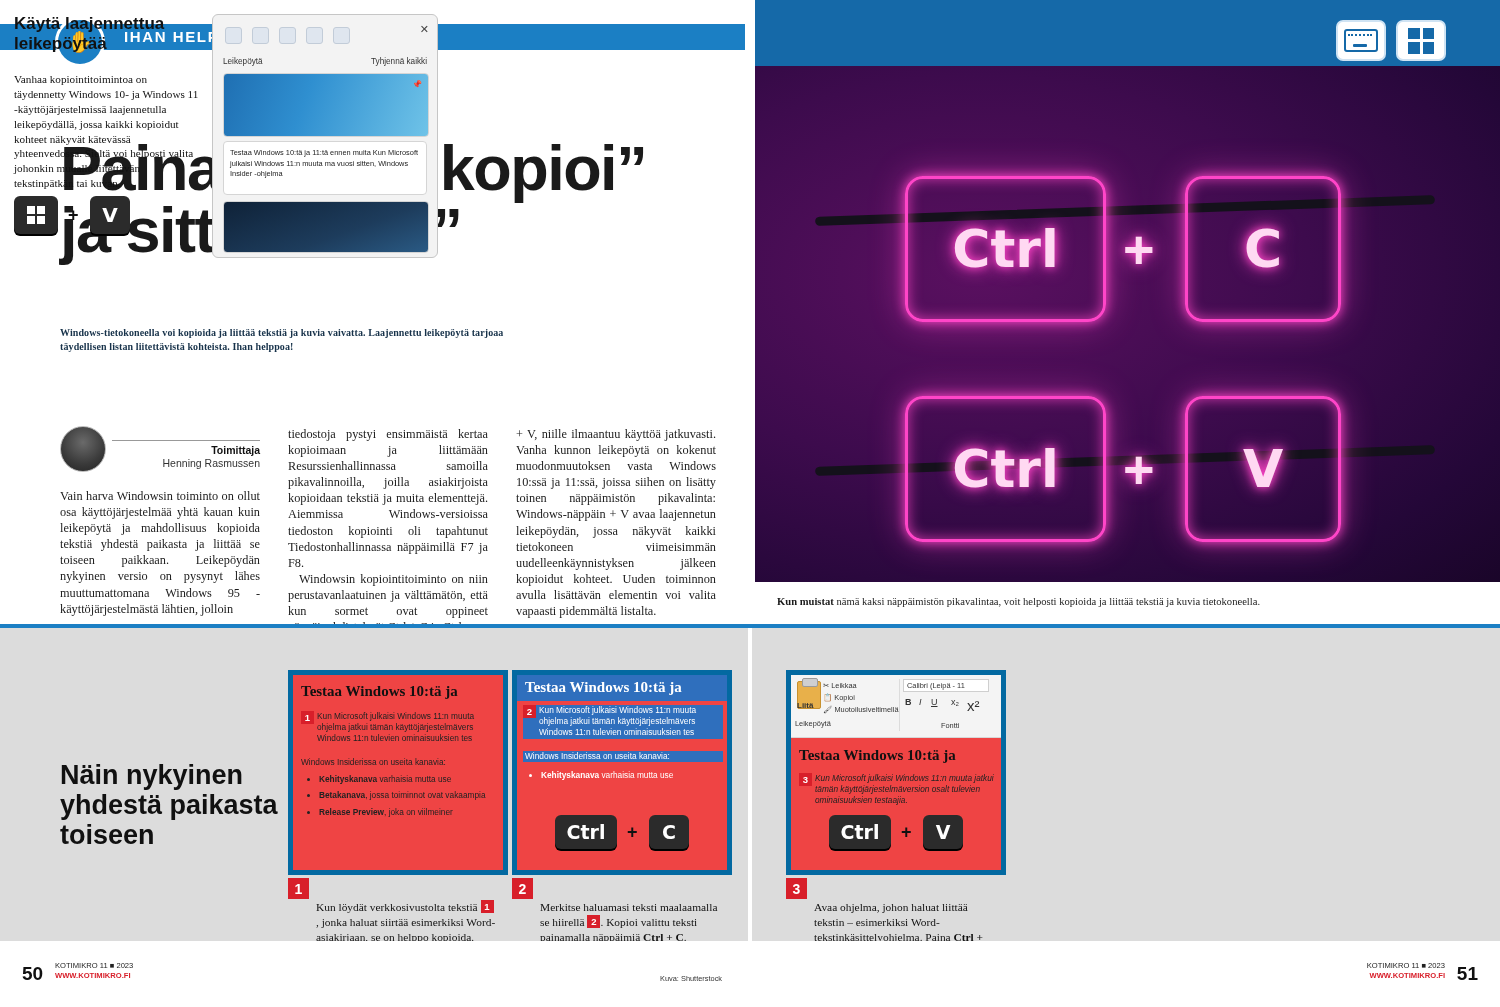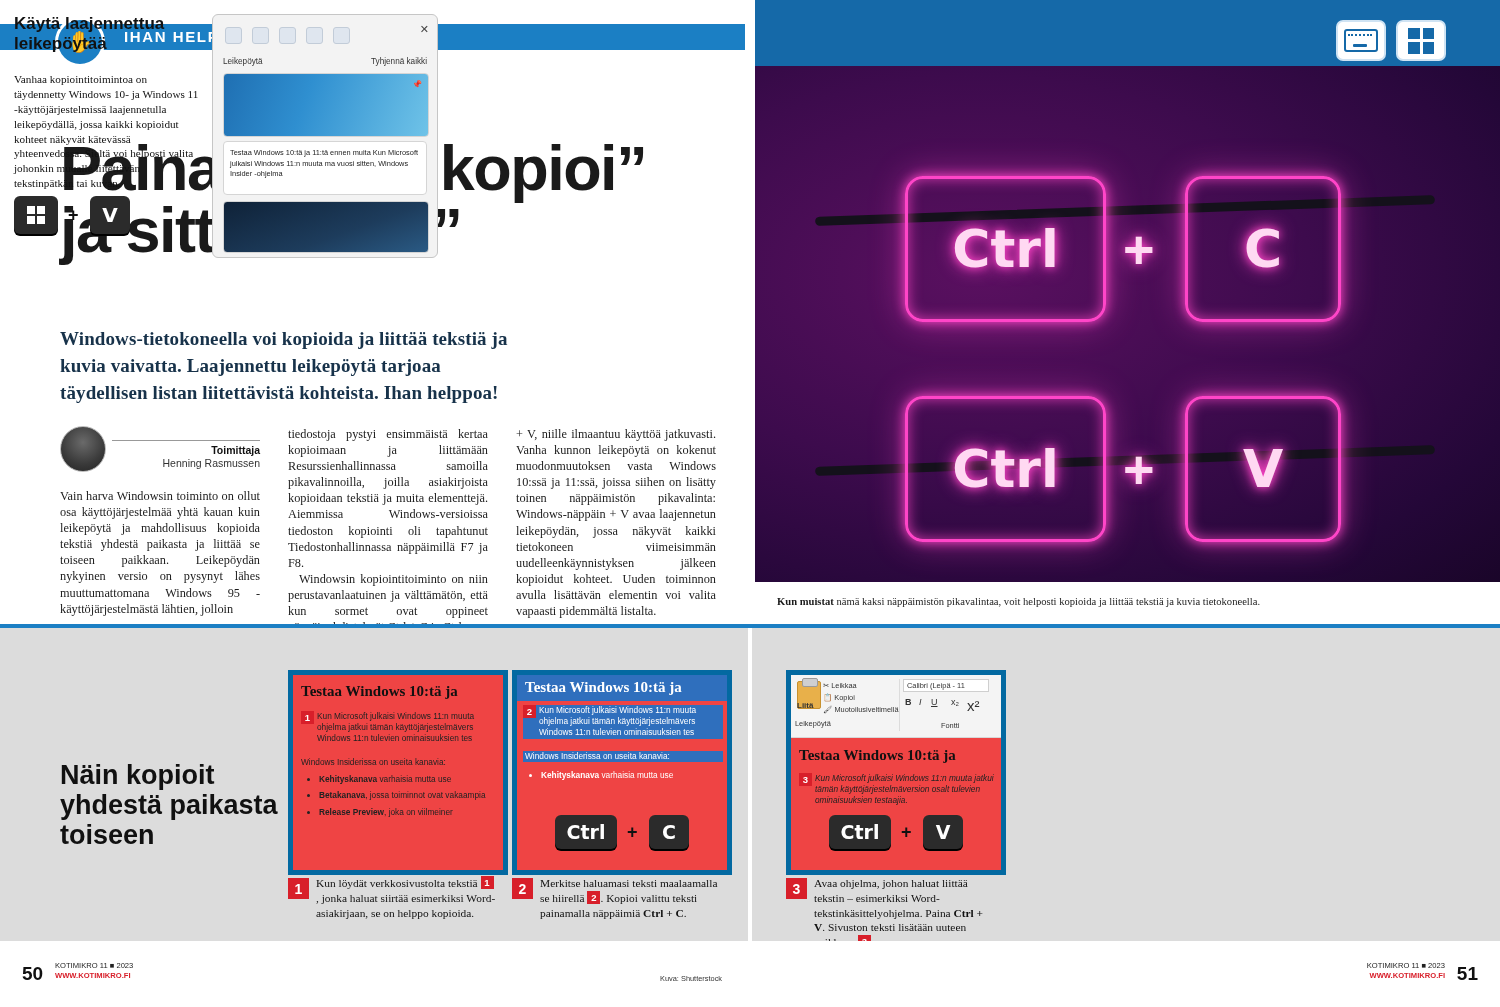--- a/index.html
+++ b/index.html
@@ -38,21 +38,21 @@
   .win-glyph i{background:#1569a8;display:block;}
 
   
   .leftpage{position:absolute;left:0;top:66px;width:750px;height:875px;background:#ffffff;}
   h1.headline{
     position:absolute;left:60px;top:72px;width:640px;margin:0;
     font-size:63px;line-height:0.98;font-weight:bold;color:#1a1a1a;letter-spacing:-1.5px;
   }
   .standfirst{
     position:absolute;left:60px;top:260px;width:470px;
-    font-size:19px;line-height:1.42;font-weight:bold;color:#17324a;
+    font-size:10px;line-height:1.42;font-weight:bold;color:#17324a;
     font-family:"Liberation Serif", serif;letter-spacing:.1px;
   }
   .byline{position:absolute;left:60px;top:360px;width:200px;}
   .byline .photo{
     position:absolute;left:0;top:0;width:44px;height:44px;border-radius:50%;
     background:radial-gradient(circle at 50% 35%, #6a6a6a 0%, #3a3a3a 60%, #222 100%);
     border:1px solid #bbb;
   }
   .byline .rule{position:absolute;left:52px;top:14px;width:148px;border-top:1px solid #999;}
   .byline .role{position:absolute;left:52px;top:18px;width:148px;text-align:right;font-size:10.5px;font-weight:bold;color:#111;}
@@ -109,20 +109,21 @@
     font-size:27px;line-height:1.12;font-weight:bold;color:#111;
   }
   .sectionlead{
     position:absolute;left:60px;top:868px;width:215px;font-size:12.6px;line-height:1.34;
     font-weight:bold;color:#17324a;font-family:"Liberation Serif", serif;
   }
   .shot{position:absolute;background:#ef4444;border:5px solid #0369a1;overflow:hidden;}
   .stepcap{
     position:absolute;font-size:11.4px;line-height:1.3;color:#111;
     font-family:"Liberation Serif", serif;
+    margin-top:24px;
   }
   .numbox{
     position:absolute;width:21px;height:21px;background:#d81f2a;color:#fff;
     font-weight:bold;font-size:14px;display:flex;align-items:center;justify-content:center;
   }
   .numinline{
     display:inline-block;width:13px;height:13px;background:#d81f2a;color:#fff;
     font-size:9.5px;font-weight:bold;text-align:center;line-height:13px;vertical-align:1px;
     font-family:"Liberation Sans",sans-serif;
   }
@@ -247,21 +248,21 @@
     </div>
     <div class="herocap">
       <b>Kun muistat</b><span> nämä kaksi näppäimistön pikavalintaa, voit helposti kopioida ja liittää tekstiä ja kuvia tietokoneella.</span>
     </div>
   </div>
 
   <div class="band"></div>
   <div class="bandline"></div>
   <div class="gutter"></div>
 
-  <h2 class="section">Näin kopioit yhdestä paikasta toiseen</h2>
+  <h2 class="section">Näin nykyinen yhdestä paikasta toiseen</h2>
 
   <div class="shot s1">
     <div class="t">Testaa Windows 10:tä ja</div>
     <span class="numinline" style="position:absolute;left:8px;top:36px;">1</span>
     <div class="p" style="top:36px;padding-left:16px;box-sizing:border-box;width:202px;">Kun Microsoft julkaisi Windows 11:n muuta ohjelma jatkui tämän käyttöjärjestelmävers Windows 11:n tulevien ominaisuuksien tes</div>
     <div class="p" style="top:82px;">Windows Insiderissa on useita kanavia:</div>
     <ul style="top:98px;">
       <li><b>Kehityskanava</b><span> varhaisia mutta use</span></li>
       <li><b>Betakanava</b><span>, jossa toiminnot ovat vakaampia</span></li>
       <li><b>Release Preview</b><span>, joka on viilmeiner</span></li>

